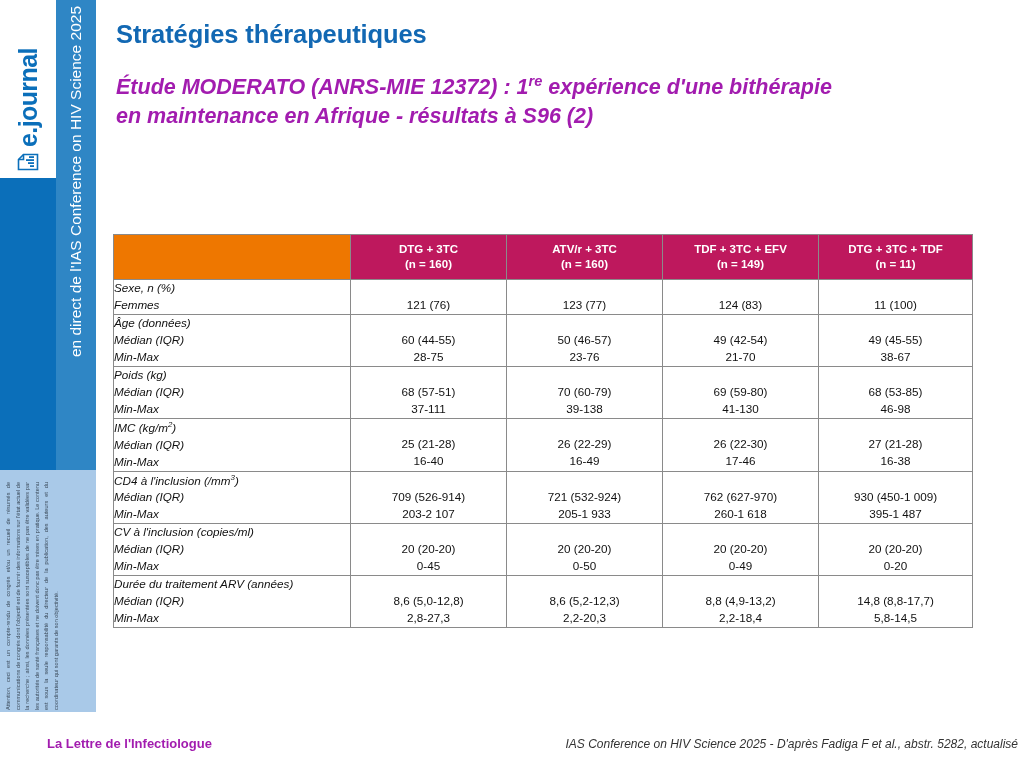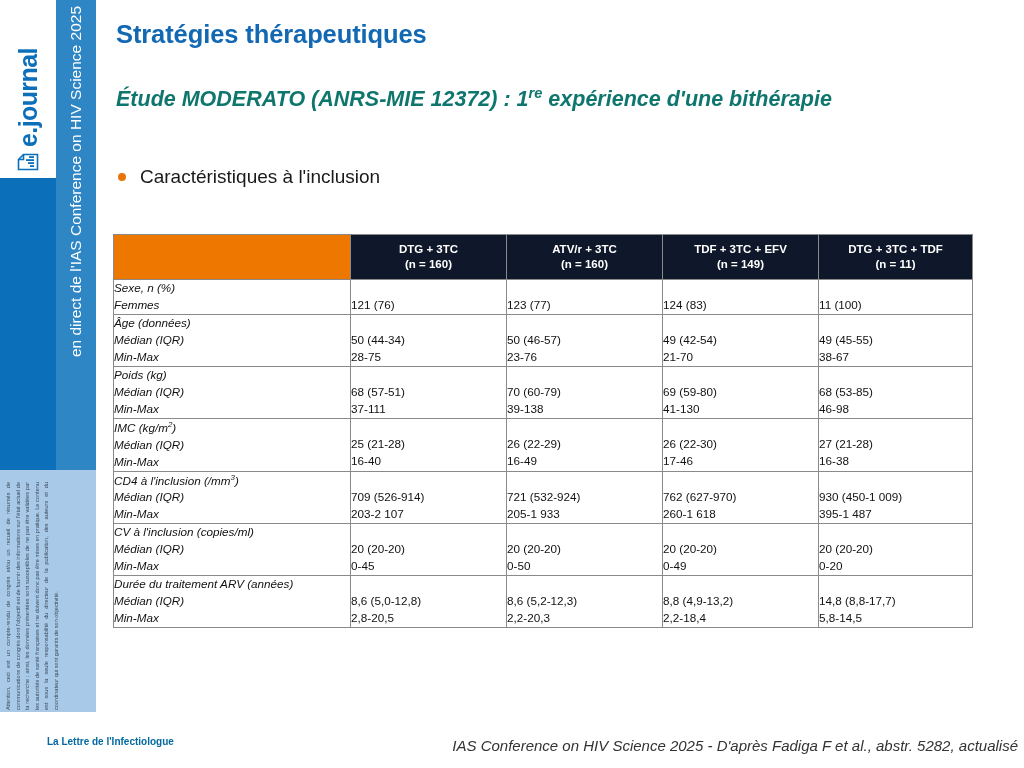--- a/index.html
+++ b/index.html
@@ -134,23 +134,23 @@
     left: 20px;
     top: 20px;
     color: #1268B3;
     font-size: 25.5px;
     font-weight: bold;
     letter-spacing: -0.1px;
   }
   .slide-subtitle {
     position: absolute;
     left: 20px;
-    top: 84px;
+    top: 72px;
     width: 880px;
-    color: #0f766e;
+    color: #a21caf;
     font-size: 21.5px;
     font-style: italic;
     font-weight: bold;
     line-height: 1.33;
   }
   .bullet-row {
     position: absolute;
     left: 22px;
     top: 166px;
     display: flex;
@@ -177,21 +177,21 @@
     width: 859px;
     border-collapse: collapse;
     table-layout: fixed;
   }
   .data-table th, .data-table td {
     border: 1px solid #8A8A8A;
     padding: 0;
     vertical-align: middle;
   }
   .data-table thead th {
-    background: #0f172a;
+    background: #be185d;
     color: #ffffff;
     font-size: 11.5px;
     font-weight: bold;
     text-align: center;
     height: 44px;
     line-height: 1.32;
   }
   .data-table thead th.corner {
     background: #EE7700;
   }
@@ -199,42 +199,42 @@
     font-size: 11.7px;
     color: #111111;
     text-align: left;
     padding: 7px 0 7px 9px;
     line-height: 1.45;
     font-style: italic;
   }
   .row-val {
     font-size: 11.7px;
     color: #111111;
-    text-align: left;
+    text-align: center;
     line-height: 1.45;
     padding: 7px 0;
   }
   .row-val .spacer-line { visibility: hidden; }
   sup { font-size: 0.68em; vertical-align: super; }
 
   
   .footer-left {
     position: absolute;
     left: 47px;
     top: 736px;
-    color: #0369a1;
-    font-size: 10px;
+    color: #a21caf;
+    font-size: 13px;
     font-weight: bold;
   }
   .footer-right {
     position: absolute;
     right: 6px;
     top: 737px;
     color: #333333;
-    font-size: 15px;
+    font-size: 12px;
     font-style: italic;
     text-align: right;
   }
 </style>
 </head>
 <body>
 
 <div class="sidebar">
 
   <div class="sidebar-logo-band"></div>
@@ -261,26 +261,23 @@
   <div class="sidebar-light"></div>
   <div class="disclaimer-vertical">Attention, ceci est un compte-rendu de congrès et/ou un recueil de résumés de communications de congrès dont l'objectif est de fournir des informations sur l'état actuel de la recherche ; ainsi, les données présentées sont susceptibles de ne pas être validées par les autorités de santé françaises et ne doivent donc pas être mises en pratique. Le contenu est sous la seule responsabilité du directeur de la publication, des auteurs et du coordinateur qui sont garants de son objectivité.</div>
 </div>
 
 <div class="content">
 
   <div class="slide-title">Stratégies thérapeutiques</div>
 
   <div class="slide-subtitle">
     <span>Étude MODERATO (ANRS-MIE 12372) : 1</span><sup>re</sup><span> expérience d'une bithérapie</span><br>
+    <span>en maintenance en Afrique - résultats à S96 (2)</span>
   </div>
 
-  <div class="bullet-row">
-    <span class="bullet-dot"></span>
-    <span class="bullet-text">Caractéristiques à l'inclusion</span>
-  </div>
 
   <table class="data-table">
     <colgroup>
       <col style="width:237px">
       <col style="width:156px">
       <col style="width:156px">
       <col style="width:156px">
       <col style="width:154px">
     </colgroup>
     <thead>
@@ -328,21 +325,21 @@
           </td>
         </tr>
         <tr>
           <td class="row-label">
             <div>Âge (données)</div>
             <div>Médian (IQR)</div>
             <div>Min-Max</div>
           </td>
           <td class="row-val">
             <div class="spacer-line">&nbsp;</div>
-            <div>50 (44-34)</div>
+            <div>60 (44-55)</div>
             <div>28-75</div>
           </td>
           <td class="row-val">
             <div class="spacer-line">&nbsp;</div>
             <div>50 (46-57)</div>
             <div>23-76</div>
           </td>
           <td class="row-val">
             <div class="spacer-line">&nbsp;</div>
             <div>49 (42-54)</div>
@@ -464,21 +461,21 @@
         </tr>
         <tr>
           <td class="row-label">
             <div>Durée du traitement ARV (années)</div>
             <div>Médian (IQR)</div>
             <div>Min-Max</div>
           </td>
           <td class="row-val">
             <div class="spacer-line">&nbsp;</div>
             <div>8,6 (5,0-12,8)</div>
-            <div>2,8-20,5</div>
+            <div>2,8-27,3</div>
           </td>
           <td class="row-val">
             <div class="spacer-line">&nbsp;</div>
             <div>8,6 (5,2-12,3)</div>
             <div>2,2-20,3</div>
           </td>
           <td class="row-val">
             <div class="spacer-line">&nbsp;</div>
             <div>8,8 (4,9-13,2)</div>
             <div>2,2-18,4</div>

